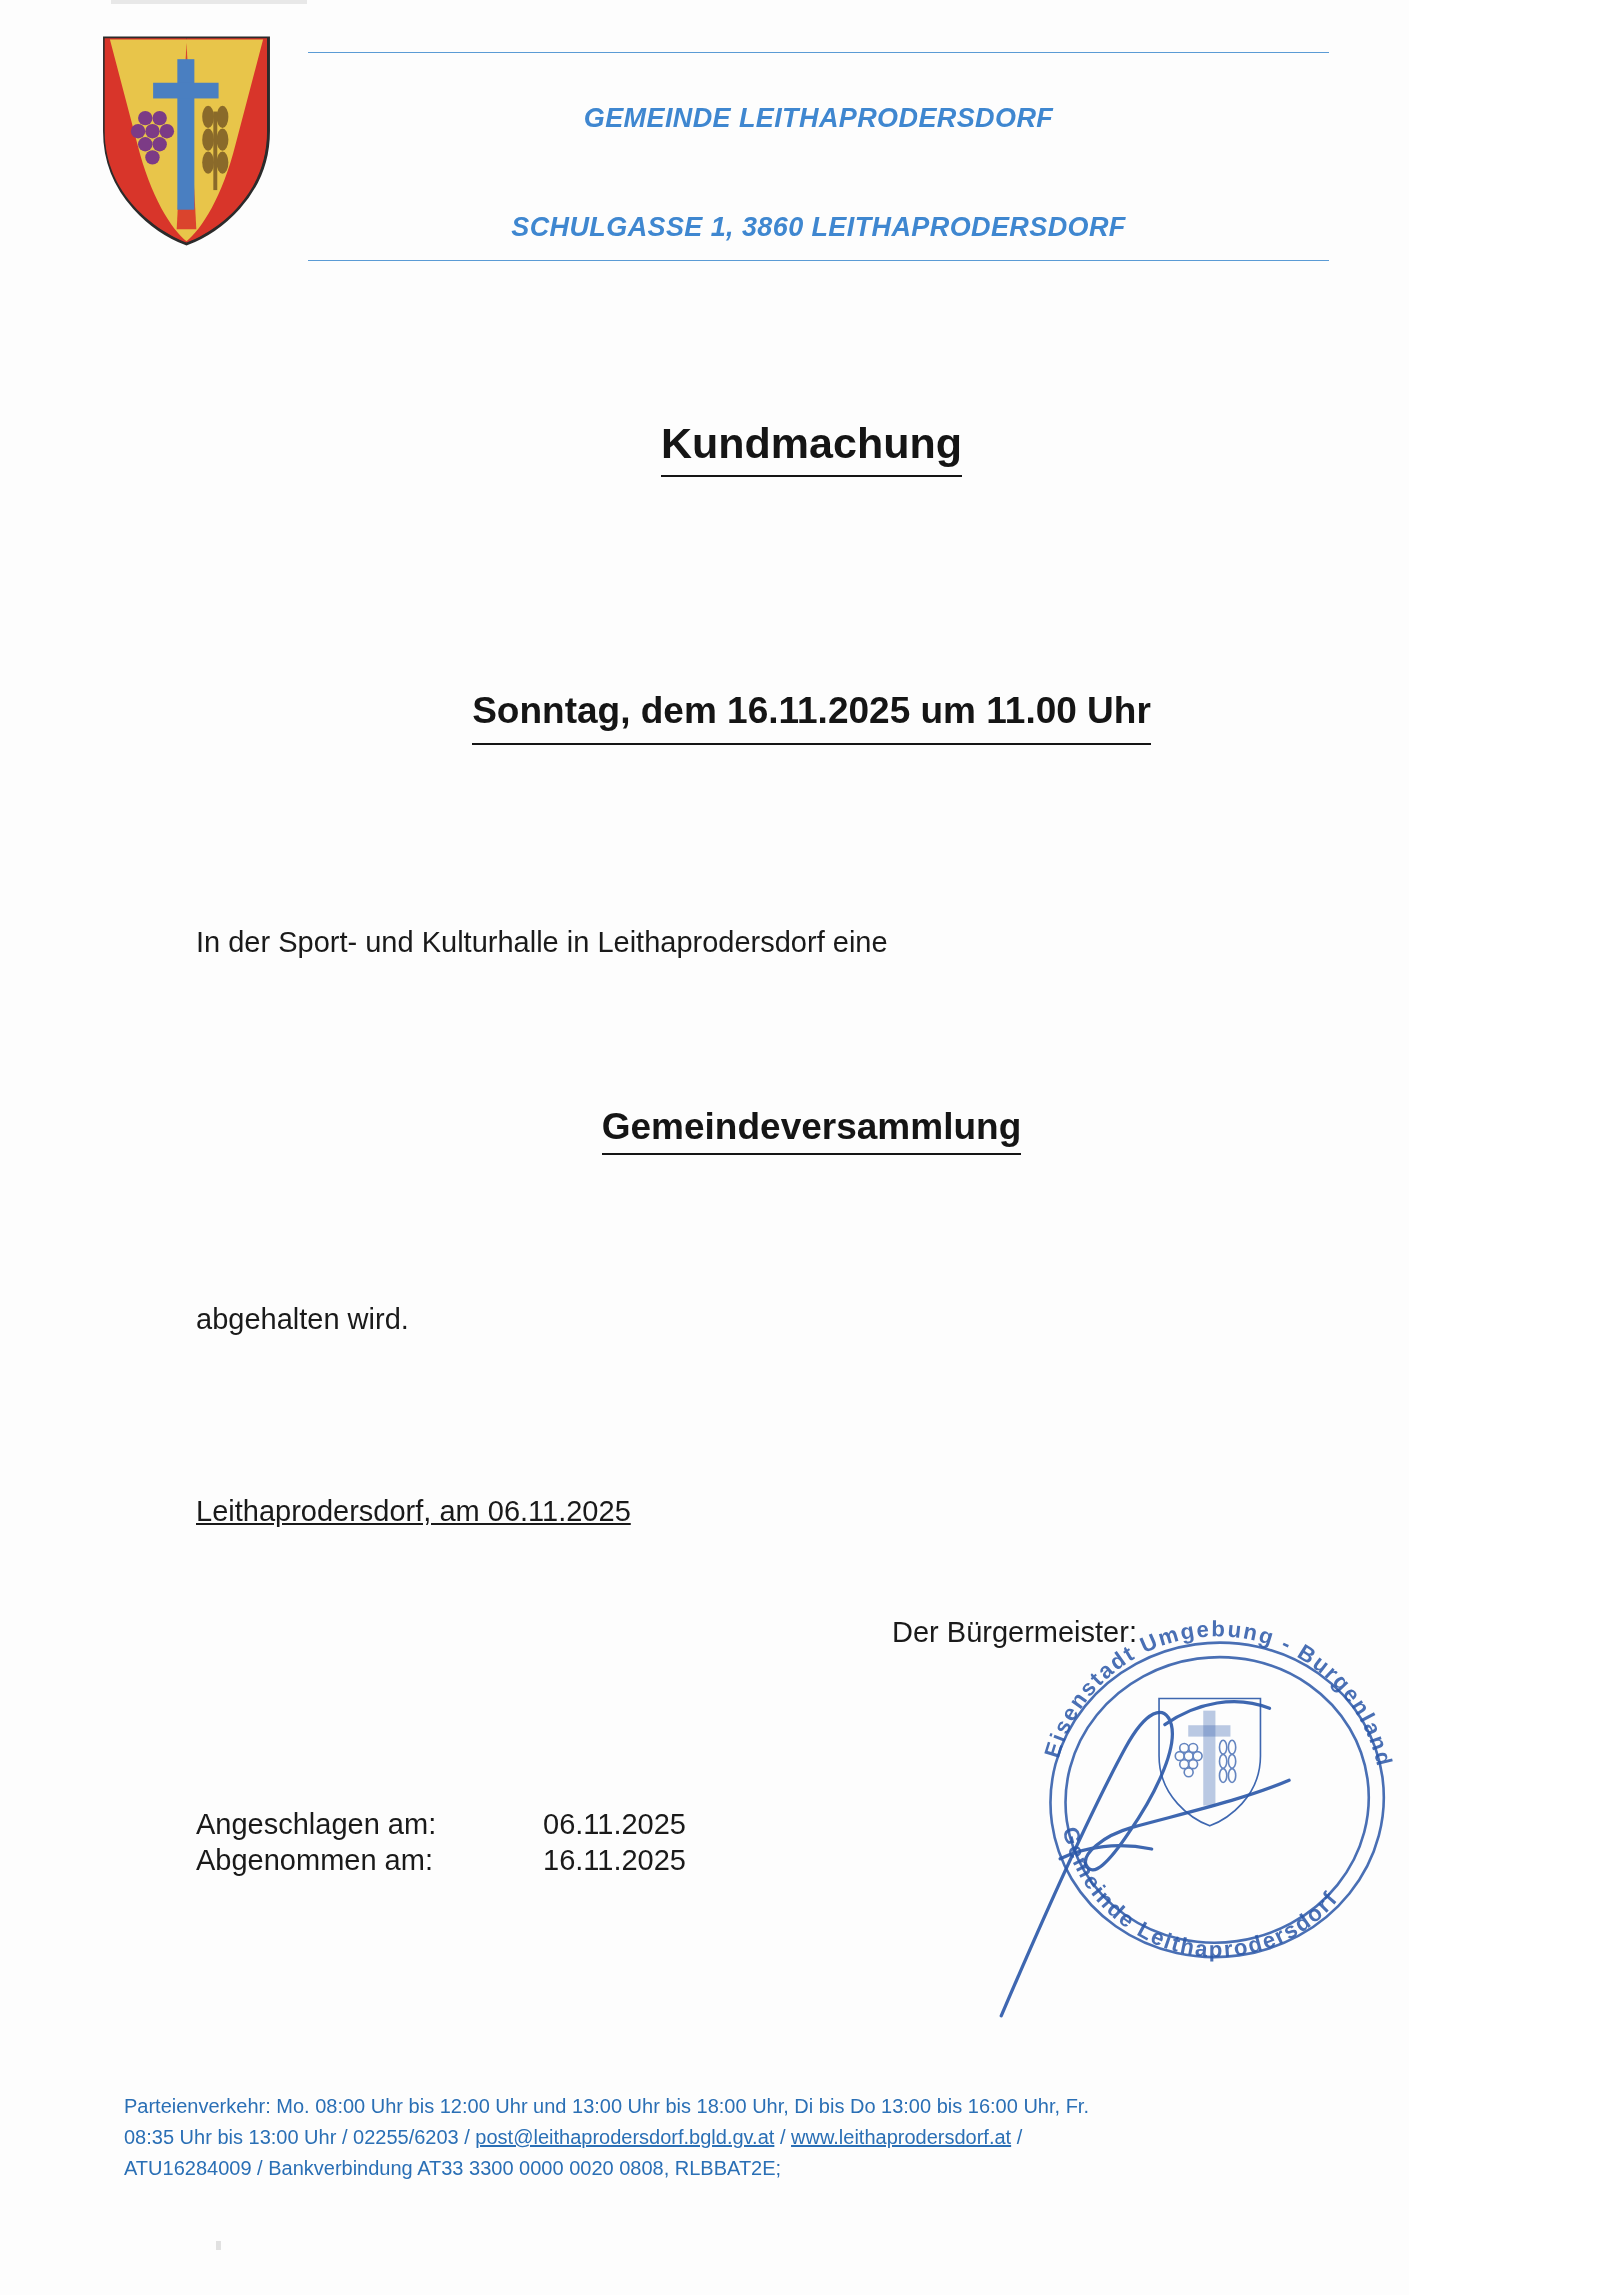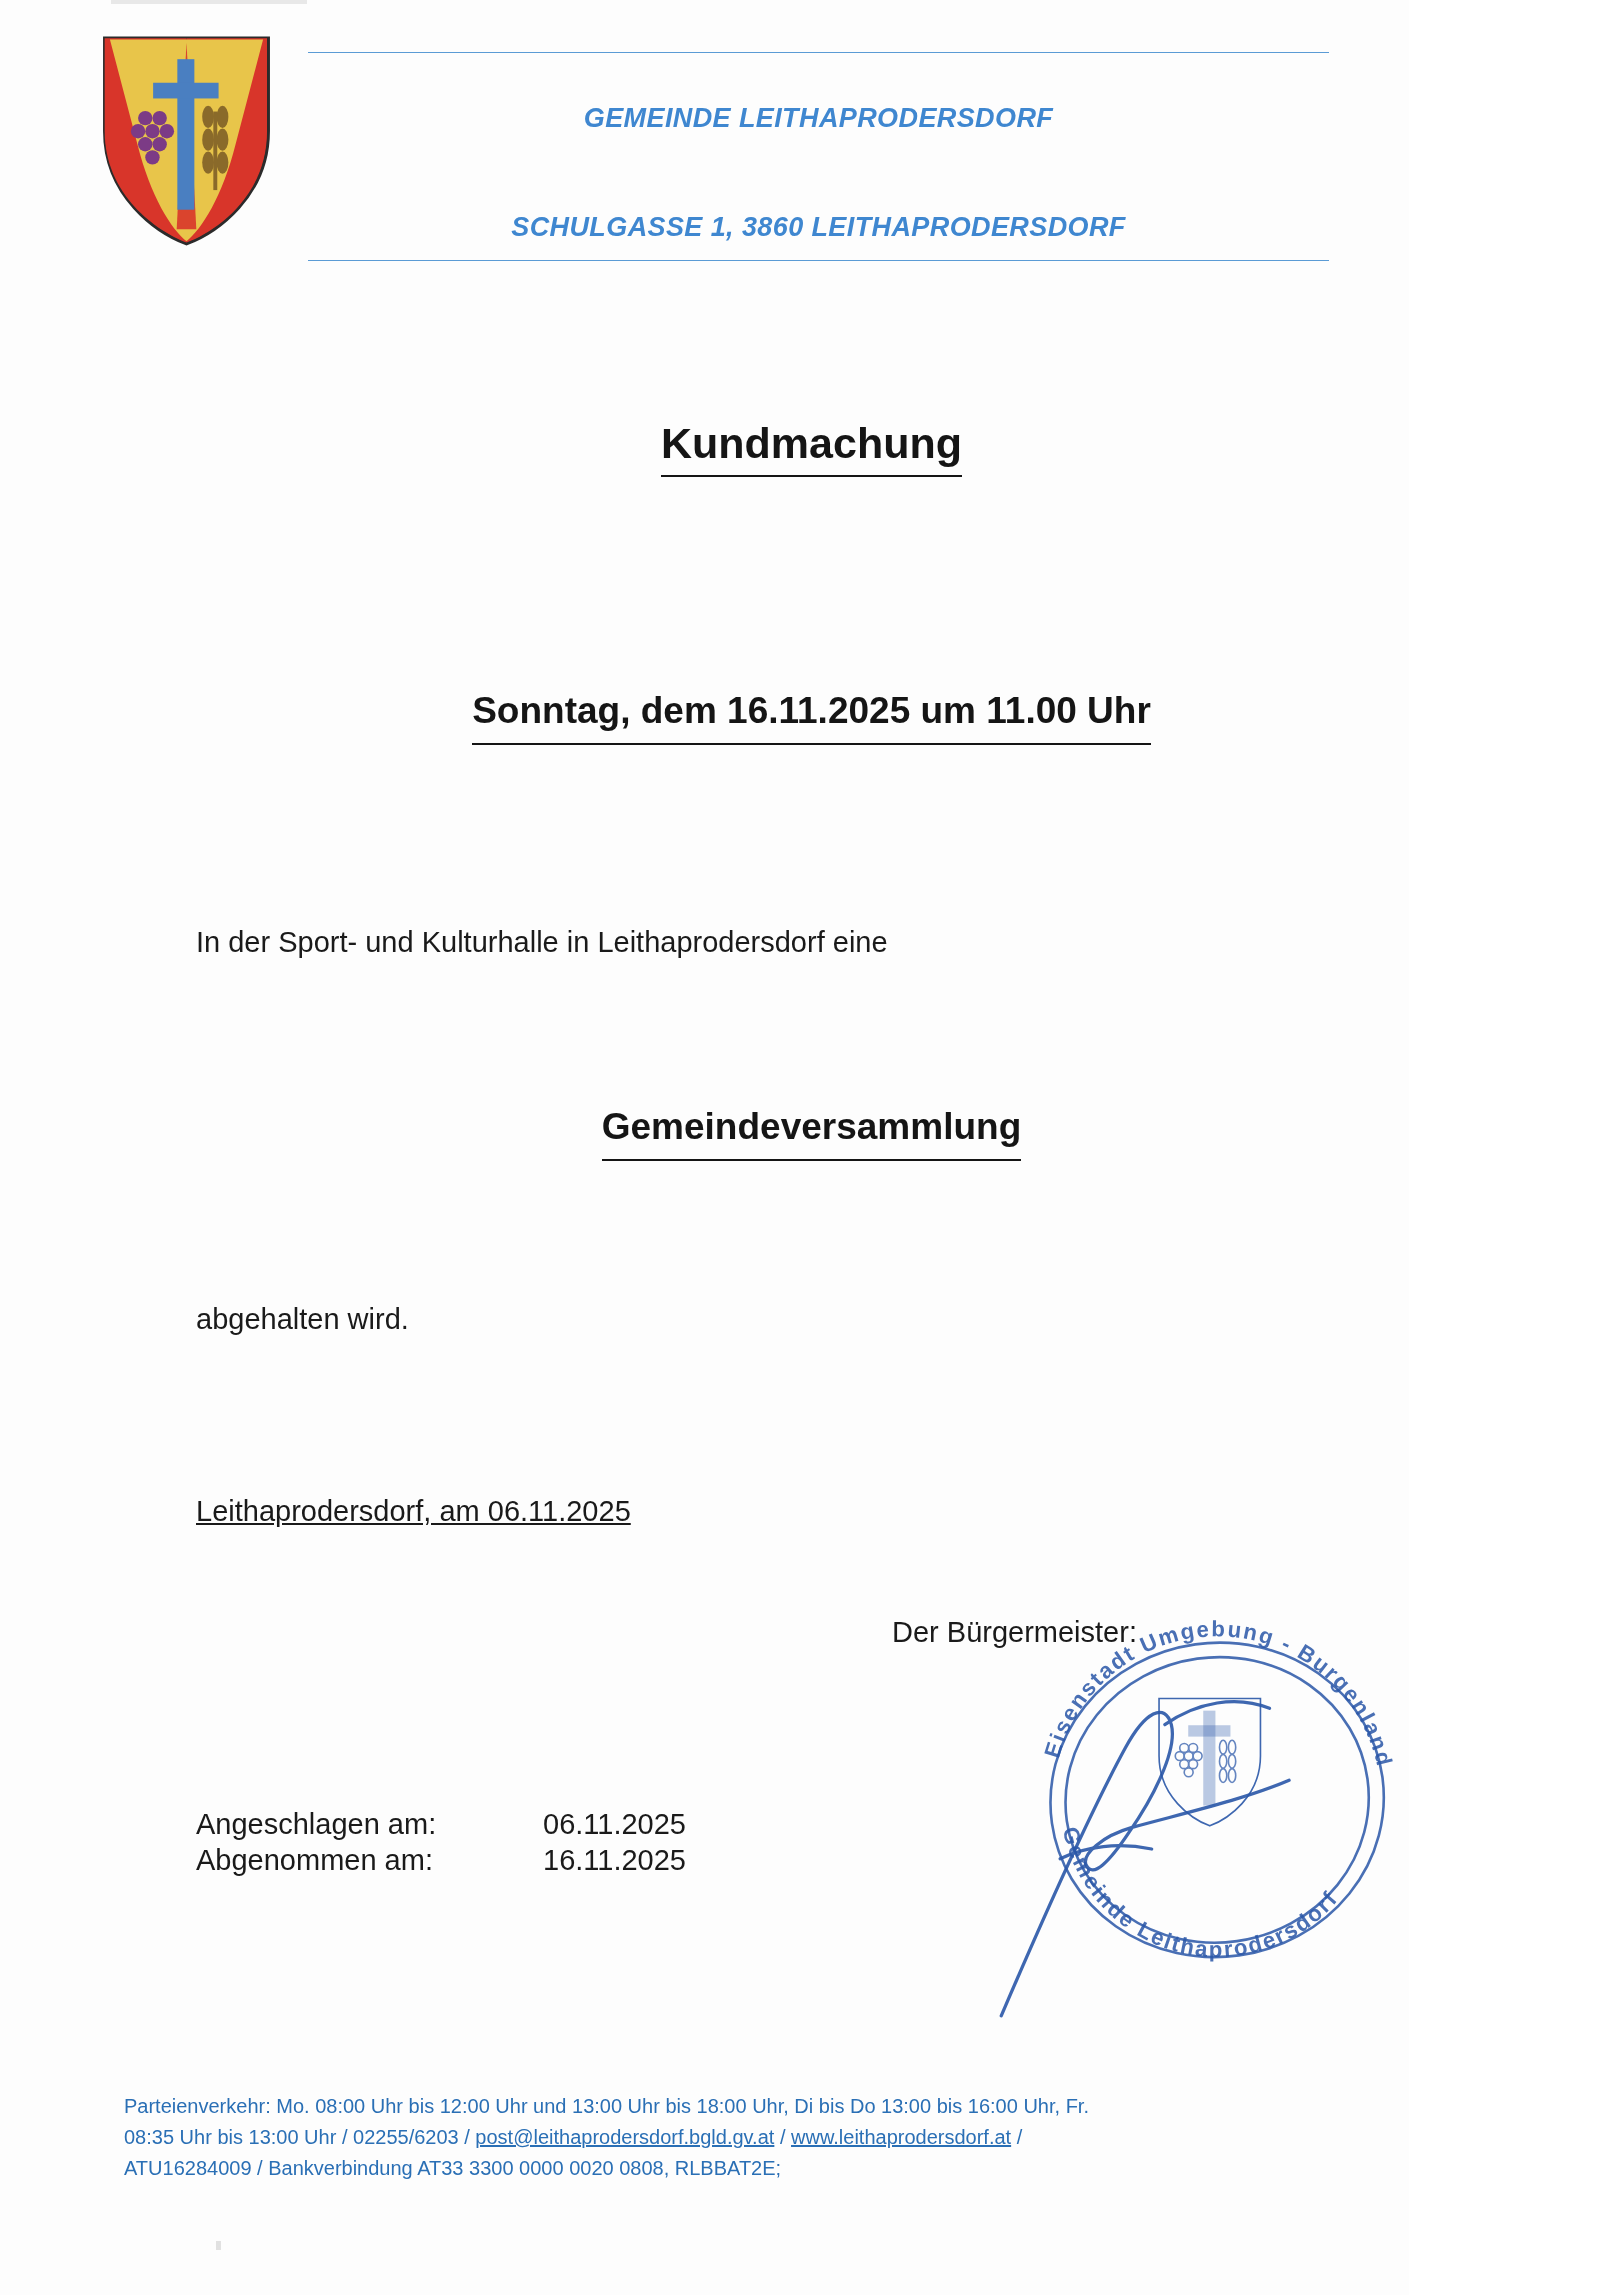--- a/index.html
+++ b/index.html
@@ -104,21 +104,21 @@
     left: 0;
     top: 1106px;
     width: 1623px;
     text-align: center;
     font-size: 37px;
     font-weight: bold;
     color: #151515;
   }
   .heading2 span {
     border-bottom: 2.6px solid #151515;
-    padding-bottom: 12px;
+    padding-bottom: 6px;
   }
   .para.p2 { left: 196px; top: 1300px; }
   .para.p3 { left: 196px; top: 1492px; text-decoration: underline; }
   .signature-label {
     position: absolute;
     left: 892px;
     top: 1616px;
     font-size: 29px;
     color: #1a1a1a;
   }

